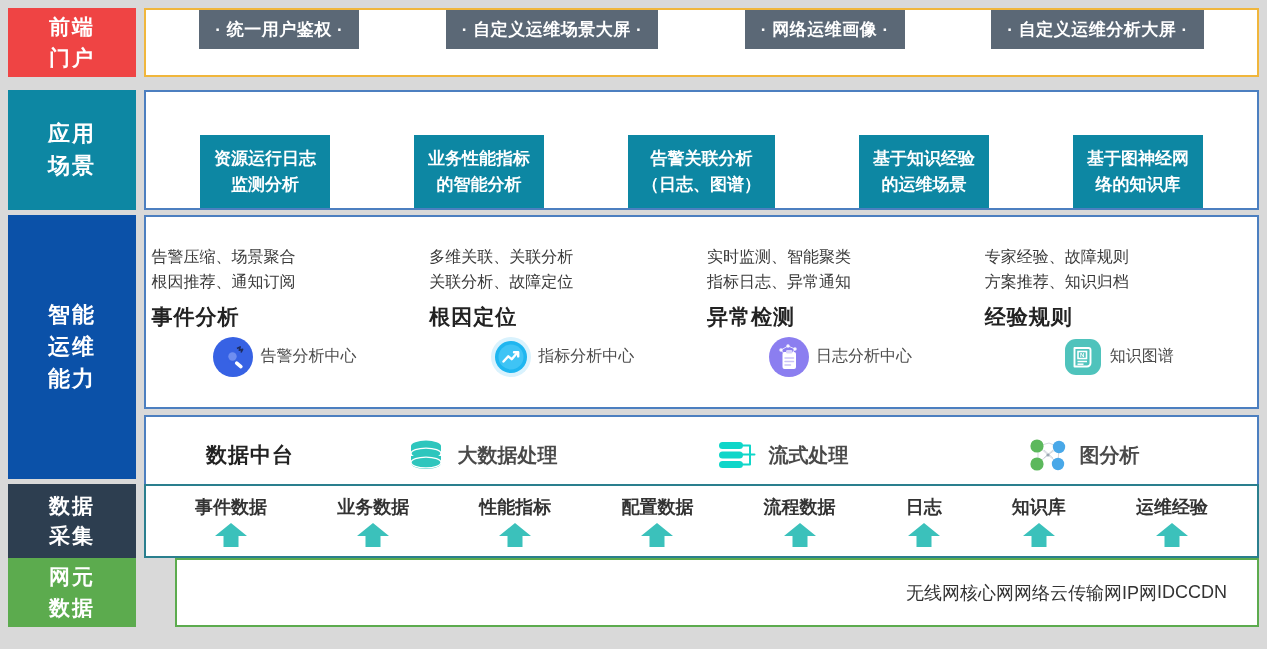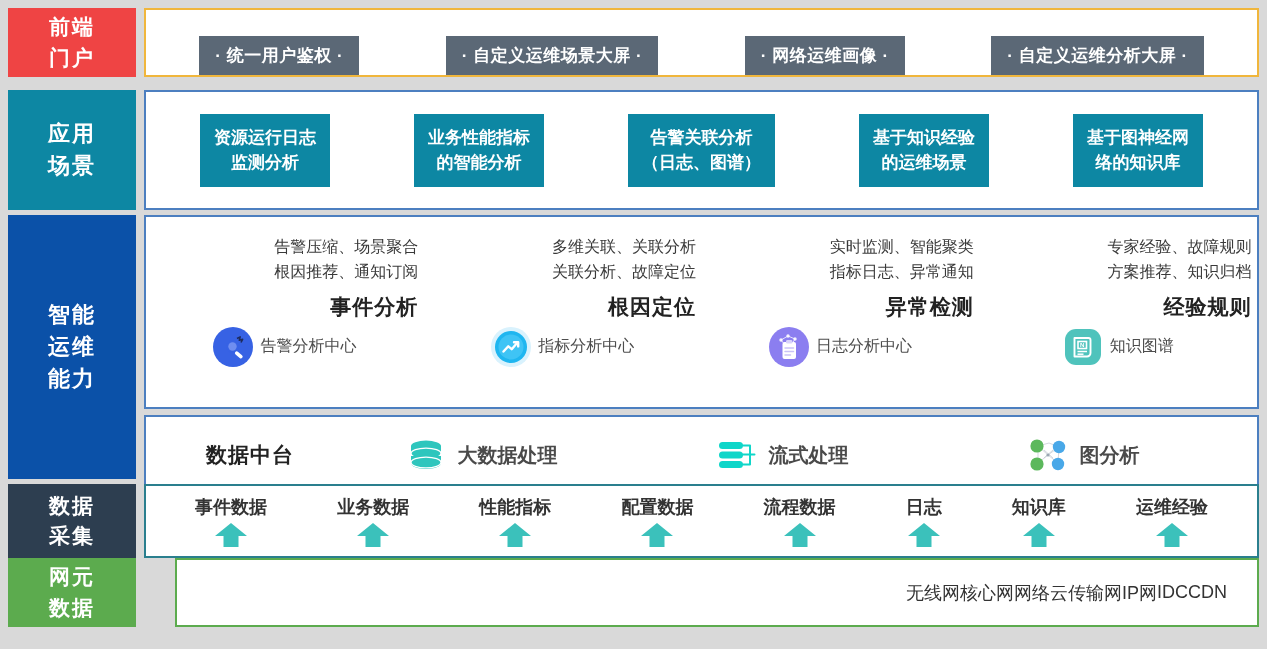--- a/index.html
+++ b/index.html
@@ -21,35 +21,35 @@
     letter-spacing: 2px; line-height: 1.45;
   }
   .side-label .ln { display: block; text-align: center; }
   .panel { flex: 1; background: #ffffff; position: relative; }
 
   
   #row-portal { left: 8px; top: 8px; width: 1251px; height: 69px; }
   #row-portal .side-label { background: #ef4444; font-size: 21px; height: 69px; }
   #row-portal .panel {
     border: 2px solid #f0b63c; margin-left: 8px;
-    display: flex; align-items: flex-end; justify-content: space-around;
+    display: flex; align-items: flex-start; justify-content: space-around;
     padding: 0 10px;
   }
   .portal-chip {
     background: #5b6876; color: #ffffff; font-weight: bold;
     font-size: 17px; padding: 8px 16px; white-space: nowrap;
     letter-spacing: 0.5px;
   }
 
   
   #row-scene { left: 8px; top: 90px; width: 1251px; height: 120px; }
   #row-scene .side-label { background: #0d87a3; font-size: 22px; height: 120px; }
   #row-scene .panel {
     border: 2px solid #4c7fc0; margin-left: 8px;
-    display: flex; align-items: center; justify-content: space-around;
+    display: flex; align-items: flex-end; justify-content: space-around;
     padding: 0 12px;
   }
   .scene-chip {
     background: #0d87a3; color: #ffffff; font-weight: bold;
     font-size: 17px; line-height: 1.5; text-align: center;
     padding: 11px 14px; white-space: nowrap;
   }
 
   
   #row-aiops { left: 8px; top: 215px; width: 1251px; height: 264px; }
@@ -57,21 +57,21 @@
     background: #0b51a8; font-size: 22px; height: 264px;
   }
   .aiops-stack {
     flex: 1; margin-left: 8px; display: flex; flex-direction: column;
   }
   .cap-panel {
     flex: 0 0 194px; background: #ffffff; border: 2px solid #4c7fc0;
     display: flex; align-items: flex-start; justify-content: space-around;
     padding-top: 18px;
   }
-  .cap-col { text-align: right; width: 24%; }
+  .cap-col { text-align: left; width: 24%; margin-top: 10px; }
   .cap-line { font-size: 16px; color: #3a3a3a; line-height: 1.55; white-space: nowrap; }
   .cap-title {
     font-size: 21px; font-weight: bold; color: #222; margin: 8px 0 6px;
     letter-spacing: 1px;
   }
   .cap-prod { display: flex; align-items: center; justify-content: center; gap: 7px; }
   .cap-prod-name { font-size: 16px; color: #4d4d4d; white-space: nowrap; }
   .ic { width: 40px; height: 40px; flex: 0 0 40px; display: block; }
 
   .dm-panel {

